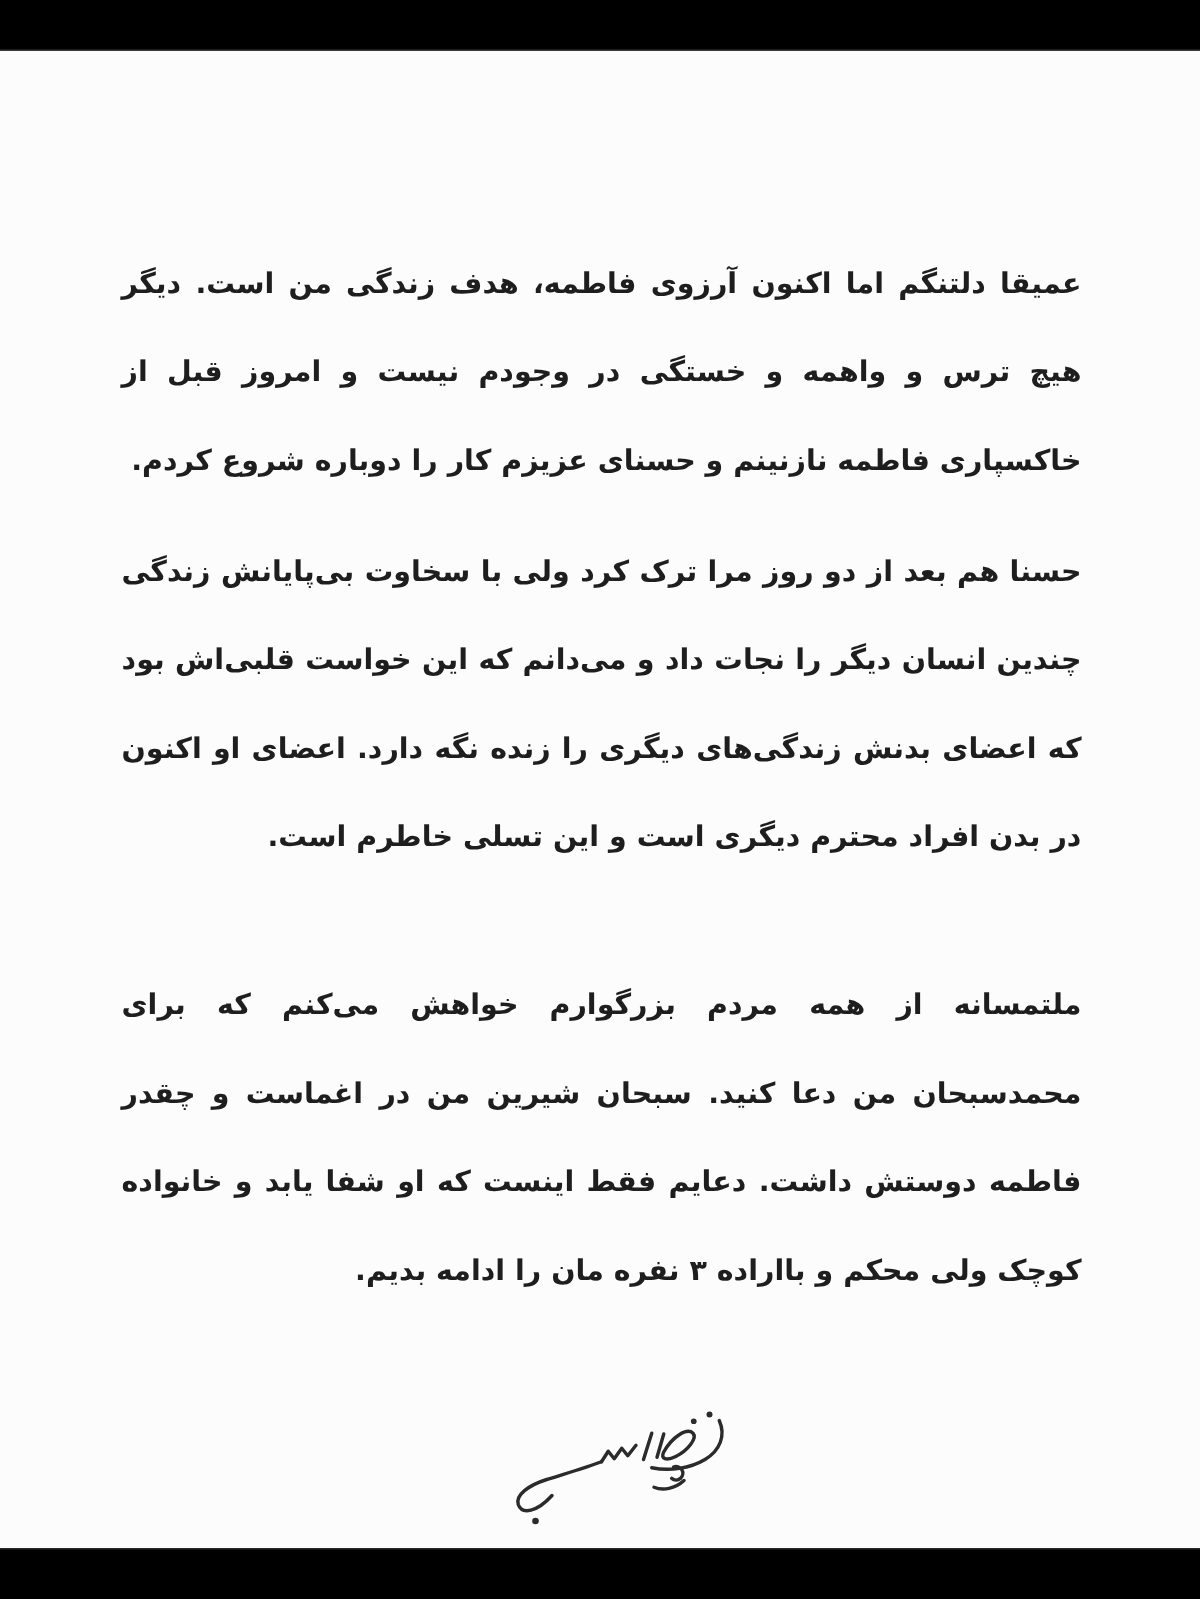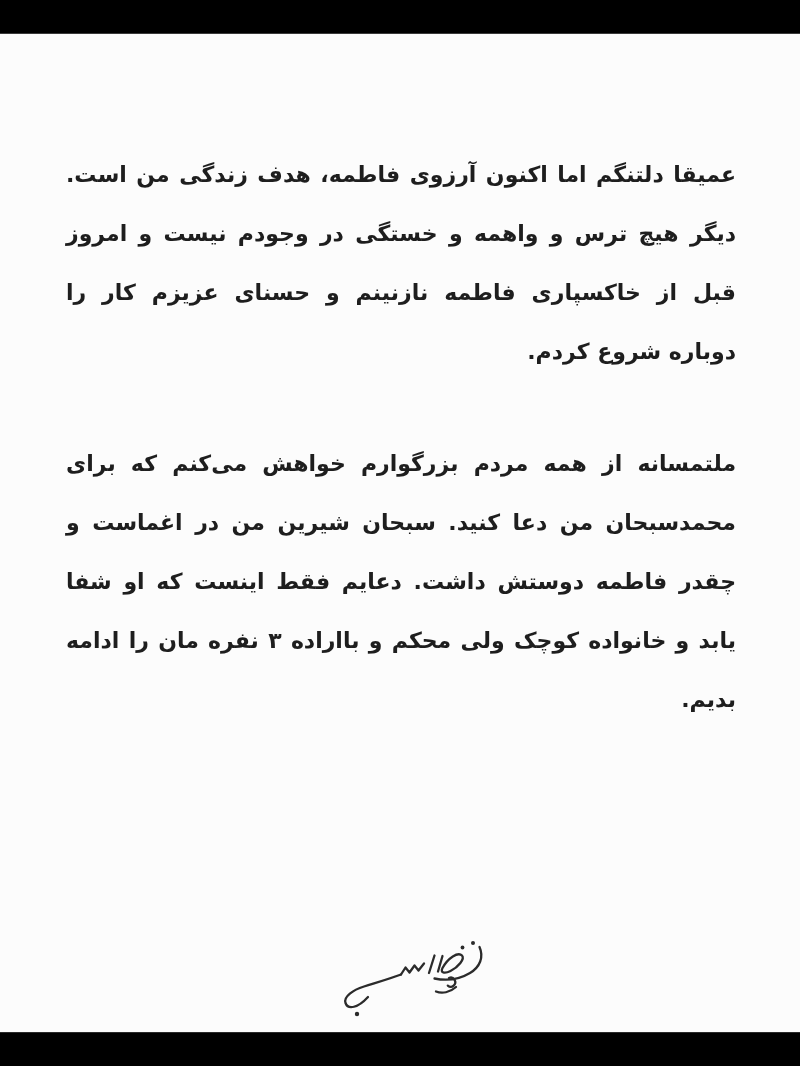--- a/index.html
+++ b/index.html
@@ -32,23 +32,23 @@
     width: 100%;
     height: 1000px;
     background: #fcfcfc;
   }
   .letter-body {
     direction: rtl;
     unicode-bidi: embed;
     padding: 112px 64px 0 66px;
   }
   .para {
-    margin: 0;
+    margin: 15px;
     color: #1e1e1e;
-    font-size: 22px;
+    font-size: 19px;
     font-weight: 700;
     line-height: 59px;
     text-align: justify;
     text-justify: inter-word;
     letter-spacing: 0;
   }
   .para.spaced-before {
     margin-top: 53px;
   }
   .signature-wrap {
@@ -76,20 +76,21 @@
 <body>
 
 <div class="frame">
 
   <div class="letterbox top"></div>
 
   <div class="paper">
 
     <div class="letter-body">
       <p class="para">عمیقا دلتنگم اما اکنون آرزوی فاطمه، هدف زندگی من است. دیگر هیچ ترس و واهمه و خستگی در وجودم نیست و امروز قبل از خاکسپاری فاطمه نازنینم و حسنای عزیزم کار را دوباره شروع کردم.</p>
+      <p class="para">حسنا هم بعد از دو روز مرا ترک کرد ولی با سخاوت بی‌پایانش زندگی چندین انسان دیگر را نجات داد و می‌دانم که این خواست قلبی‌اش بود که اعضای بدنش زندگی‌های دیگری را زنده نگه دارد. اعضای او اکنون در بدن افراد محترم دیگری است و این تسلی خاطرم است.</p>
       <p class="para spaced-before">ملتمسانه از همه مردم بزرگوارم خواهش می‌کنم که برای محمدسبحان من دعا کنید. سبحان شیرین من در اغماست و چقدر فاطمه دوستش داشت. دعایم فقط اینست که او شفا یابد و خانواده کوچک ولی محکم و بااراده ۳ نفره مان را ادامه بدیم.</p>
     </div>
 
     <div class="signature-wrap">
       <svg viewBox="0 0 150 80" xmlns="http://www.w3.org/2000/svg">
 
         <path class="sig-stroke" d="M 30 57 C 20 68 10 70 7.5 63 C 5.5 56.5 15 50 26 46.5 C 42 41.5 54 38 63 34.5"></path>
 
         <path class="sig-stroke" d="M 63 34.5 L 67.5 27.5 L 71.5 32.5 L 76.5 25.5 L 80.5 30.5 L 86 23.5"></path>
 

